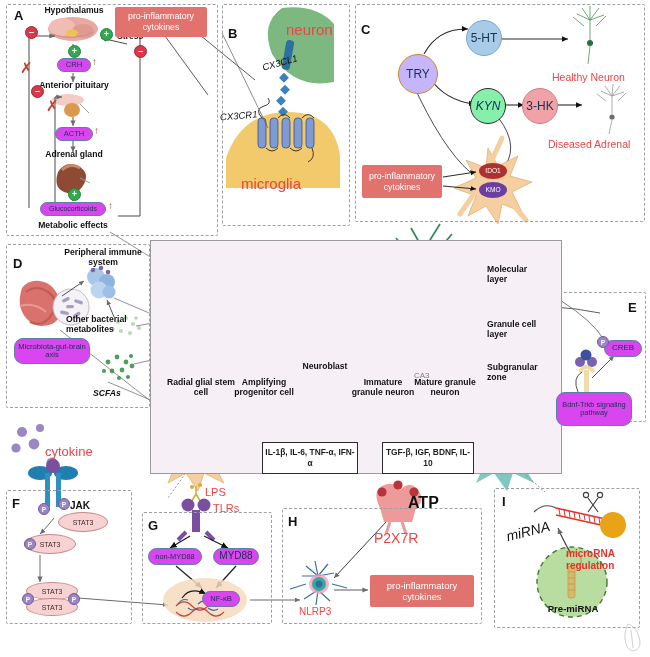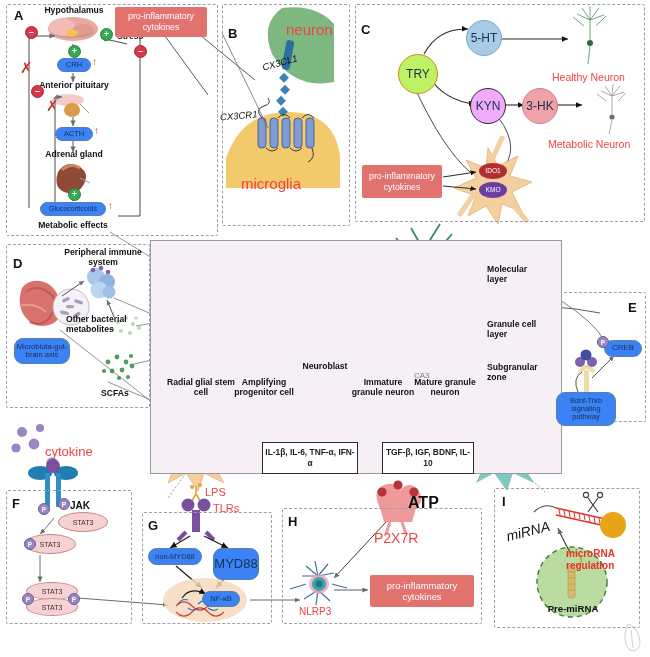--- a/index.html
+++ b/index.html
@@ -7,21 +7,21 @@
        font-family:"Liberation Sans","DejaVu Sans",sans-serif;color:#1d1d1f;}
   .panel{position:absolute;border:1.6px dashed #9aa0a6;border-radius:2px;box-sizing:border-box;}
   .plabel{position:absolute;font-weight:bold;font-size:13px;color:#111;}
   .t{position:absolute;font-size:8.6px;line-height:1.12;color:#ef4444;}
   .tb{position:absolute;font-size:8.6px;line-height:1.12;color:#111;font-weight:bold;}
   .ti{position:absolute;font-size:9.5px;line-height:1.1;color:#111;font-style:italic;}
   .ctr{text-align:center;}
   .redbox{position:absolute;background:#e2726e;color:#fff;border-radius:2px;
           display:flex;align-items:center;justify-content:center;text-align:center;
           font-size:8.8px;line-height:1.22;padding:2px;box-sizing:border-box;}
-  .pill{position:absolute;background:#3b82f6;border:1px solid #5b7fa6;border-radius:9px;
+  .pill{position:absolute;background:#d946ef;border:1px solid #5b7fa6;border-radius:9px;
         display:flex;align-items:center;justify-content:center;text-align:center;
         font-size:7.6px;color:#18314f;box-sizing:border-box;line-height:1.08;}
   .whitebox{position:absolute;background:#fff;border:1.1px solid #2b2b2b;
             display:flex;align-items:center;justify-content:center;text-align:center;
             font-size:8.4px;font-weight:bold;line-height:1.35;box-sizing:border-box;}
   .circ{position:absolute;border-radius:50%;display:flex;align-items:center;
         justify-content:center;font-size:12px;color:#15314e;box-sizing:border-box;}
   .plusmin{position:absolute;width:11px;height:11px;border-radius:50%;
            display:flex;align-items:center;justify-content:center;
            font-size:9px;font-weight:bold;color:#fff;line-height:1;}
@@ -541,46 +541,46 @@
 <div class="plusmin minus" style="left:31px;top:85px;">–</div>
 <div class="plusmin minus" style="left:134px;top:45px;">–</div>
 <div class="xmark" style="left:20px;top:60px;">✗</div>
 <div class="xmark" style="left:46px;top:98px;">✗</div>
 
 <div class="t" style="left:286px;top:22px;font-size:15px;">neuron</div>
 <div class="t" style="left:241px;top:176px;font-size:15px;">microglia</div>
 <div class="ti" style="left:262px;top:58px;transform:rotate(-16deg);">CX3CL1</div>
 <div class="ti" style="left:220px;top:111px;transform:rotate(-5deg);">CX3CR1</div>
 
-<div class="circ" style="left:398px;top:54px;width:40px;height:40px;background:#bef264;border:1px solid #cf8c10;">
+<div class="circ" style="left:398px;top:54px;width:40px;height:40px;background:#c4b5fd;border:1px solid #cf8c10;">
   <span>TRY</span>
 </div>
 <div class="circ" style="left:466px;top:20px;width:36px;height:36px;background:#a8cbe8;border:1px solid #7aa6cc;">
   <span>5-HT</span>
 </div>
-<div class="circ" style="left:470px;top:88px;width:36px;height:36px;background:#f0abfc;border:1.2px solid #2b2b2b;">
+<div class="circ" style="left:470px;top:88px;width:36px;height:36px;background:#86efac;border:1.2px solid #2b2b2b;font-style:italic;">
   <span>KYN</span>
 </div>
 <div class="circ" style="left:522px;top:88px;width:36px;height:36px;background:#efa3a8;border:1px solid #cf7e84;">
   <span>3-HK</span>
 </div>
 <div class="t ctr" style="left:479px;top:167px;width:28px;color:#fff;font-size:6.6px;">IDO1</div>
 <div class="t ctr" style="left:479px;top:186px;width:28px;color:#fff;font-size:6.6px;">KMO</div>
 <div class="t" style="left:552px;top:72px;font-size:10.5px;">Healthy Neuron</div>
-<div class="t" style="left:548px;top:139px;font-size:10.5px;">Metabolic Neuron</div>
+<div class="t" style="left:548px;top:139px;font-size:10.5px;">Diseased Adrenal</div>
 <div class="redbox" style="left:362px;top:165px;width:80px;height:33px;">
   <span>pro-inflammatory cytokines</span>
 </div>
 
 <div class="tb ctr" style="left:56px;top:248px;width:94px;">Peripheral immune system</div>
 <div class="tb" style="left:66px;top:315px;width:80px;">Other bacterial metabolites</div>
-<div class="pill" style="left:14px;top:338px;width:56px;height:26px;align-items:center;">
+<div class="pill" style="left:14px;top:338px;width:76px;height:26px;align-items:center;">
   <span>Microbiota-gut-brain axis</span>
 </div>
-<div class="tb" style="left:101px;top:389px;">SCFAs</div>
+<div class="tb" style="left:93px;top:389px;font-style:italic;">SCFAs</div>
 
 <div class="tb" style="left:487px;top:265px;width:62px;">Molecular layer</div>
 <div class="tb" style="left:487px;top:320px;width:62px;">Granule cell layer</div>
 <div class="tb" style="left:487px;top:363px;width:64px;">Subgranular zone</div>
 <div class="tb ctr" style="left:166px;top:378px;width:70px;">Radial glial stem cell</div>
 <div class="tb ctr" style="left:226px;top:378px;width:76px;">Amplifying progenitor cell</div>
 <div class="tb ctr" style="left:297px;top:362px;width:56px;">Neuroblast</div>
 <div class="tb ctr" style="left:350px;top:378px;width:66px;">Immature granule neuron</div>
 <div class="tb ctr" style="left:412px;top:378px;width:66px;">Mature granule neuron</div>
 <div class="t" style="left:414px;top:372px;color:#7a7a7a;font-size:8px;">CA3</div>
@@ -590,21 +590,21 @@
 <div class="whitebox" style="left:382px;top:442px;width:92px;height:32px;">
   <span>TGF-β, IGF, BDNF, IL-10</span>
 </div>
 
 <div class="pill" style="left:604px;top:340px;width:38px;height:17px;font-size:8px;">
   <span>CREB</span>
 </div>
 <div class="pbadge" style="left:597px;top:336px;">
   <span>P</span>
 </div>
-<div class="pill" style="left:556px;top:392px;width:60px;height:34px;font-size:7.4px;">
+<div class="pill" style="left:556px;top:392px;width:76px;height:34px;font-size:7.4px;">
   <span>Bdnf-Trkb signaling pathway</span>
 </div>
 
 <div class="t" style="left:45px;top:445px;font-size:13px;">cytokine</div>
 <div class="tb" style="left:70px;top:500px;font-size:10px;">JAK</div>
 <div class="pbadge" style="left:38px;top:503px;">
   <span>P</span>
 </div>
 <div class="pbadge" style="left:58px;top:498px;">
   <span>P</span>
@@ -629,21 +629,21 @@
 </div>
 <div class="pbadge" style="left:68px;top:593px;">
   <span>P</span>
 </div>
 
 <div class="t" style="left:205px;top:486px;font-size:11px;">LPS</div>
 <div class="t" style="left:213px;top:502px;font-size:11px;">TLRs</div>
 <div class="pill" style="left:148px;top:548px;width:54px;height:17px;font-size:7.4px;">
   <span>non-MYD88</span>
 </div>
-<div class="pill" style="left:213px;top:548px;width:46px;height:32px;font-size:13px;">
+<div class="pill" style="left:213px;top:548px;width:46px;height:17px;font-size:10px;">
   <span>MYD88</span>
 </div>
 <div class="pill" style="left:202px;top:591px;width:38px;height:16px;font-size:7.6px;">
   <span>NF-κB</span>
 </div>
 
 <div class="tb" style="left:408px;top:494px;font-size:16px;">ATP</div>
 <div class="t" style="left:374px;top:531px;font-size:14px;">P2X7R</div>
 <div class="t" style="left:299px;top:606px;font-size:10px;">NLRP3</div>
 <div class="redbox" style="left:370px;top:575px;width:104px;height:32px;font-size:9.4px;">

